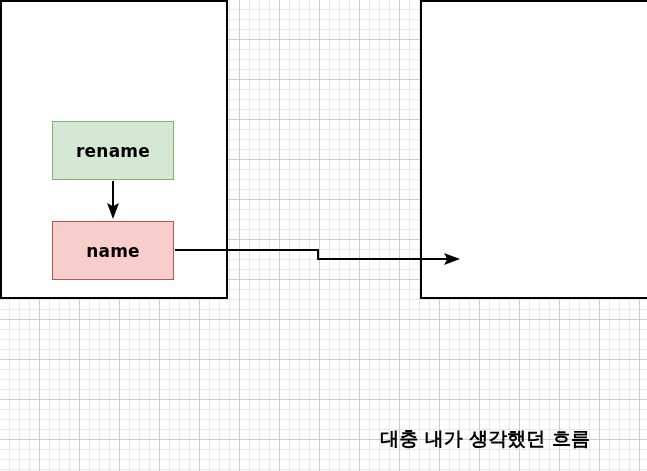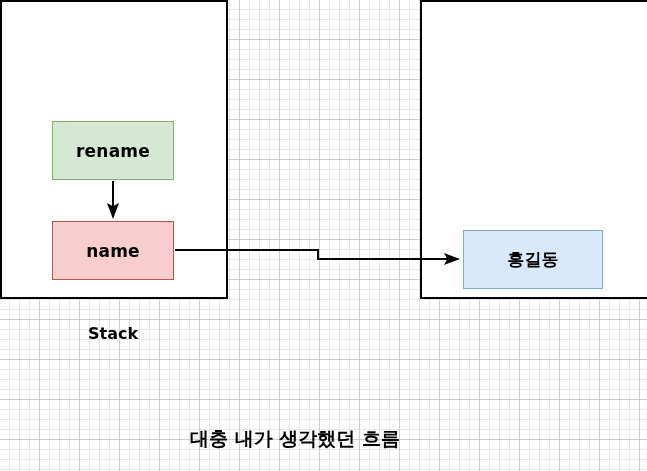--- a/index.html
+++ b/index.html
@@ -76,56 +76,54 @@
     left: 0; top: 0;
     width: 647px; height: 471px;
     pointer-events: none;
   }
 
   
   #bottom-caption {
     position: absolute;
     left: 0px; top: 426px;
     width: 590px;
-    text-align: center;
+    text-align: right;
     font-size: 19px;
     font-weight: bold;
     color: #000000;
     white-space: nowrap;
   }
 </style>
 </head>
 <body>
 
 <div id="canvas">
 
   <div class="region" id="stack-region"></div>
 
   <div class="region" id="heap-region"></div>
 
   <div class="node" id="node-rename">rename</div>
 
   <div class="node" id="node-name">name</div>
 
-  <div class="node" id="node-heap-value">홍길동</div>
 
   <svg id="connectors" viewBox="0 0 647 471" width="647" height="471">
     <defs>
       <marker id="arrowhead" markerWidth="8" markerHeight="8" refX="7" refY="3" orient="auto" markerUnits="strokeWidth">
         <path d="M0,0 L8,3 L0,6 L1.6,3 z" fill="#000000"></path>
       </marker>
     </defs>
 
     <g>
       <path d="M113,181 L113,217" fill="none" stroke="#000000" stroke-width="2" marker-end="url(#arrowhead)"></path>
     </g>
 
     <g>
       <path d="M175,250 L318,250 L318,259 L458,259" fill="none" stroke="#000000" stroke-width="2" stroke-linejoin="miter" marker-end="url(#arrowhead)"></path>
     </g>
   </svg>
 
-  <div class="region-caption" id="stack-caption">Stack</div>
 
 
   <div id="bottom-caption">대충 내가 생각했던 흐름</div>
 
 </div>
 
 </body></html>

